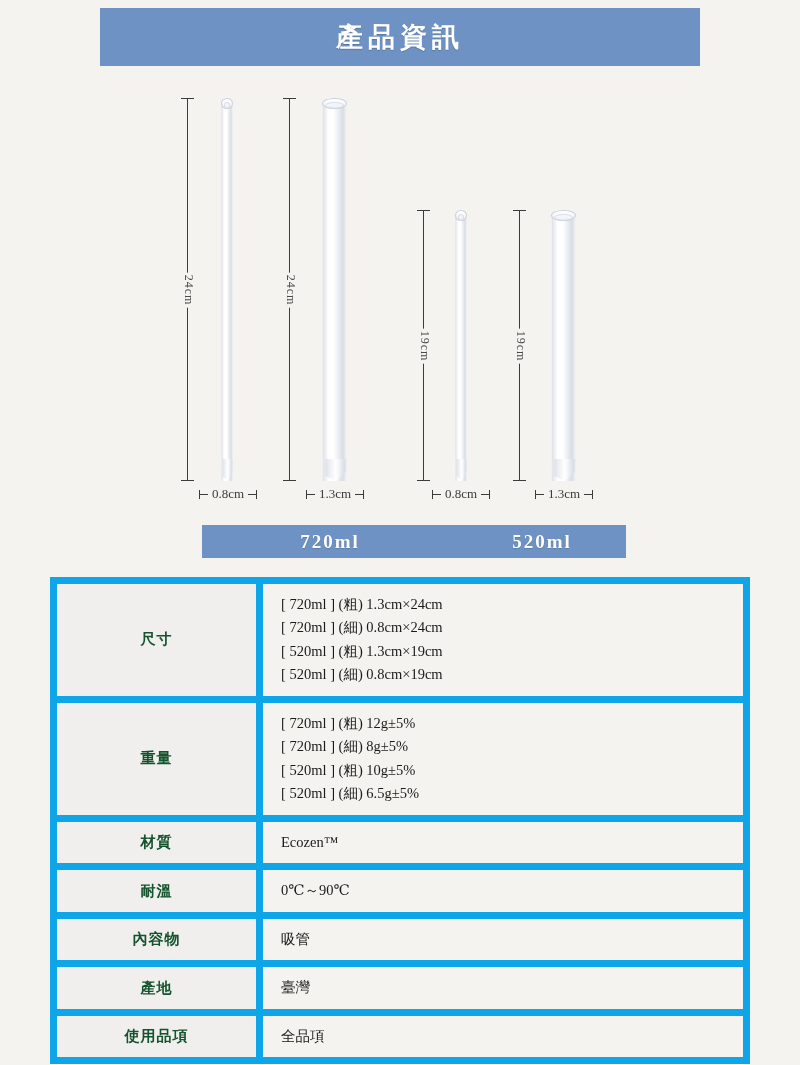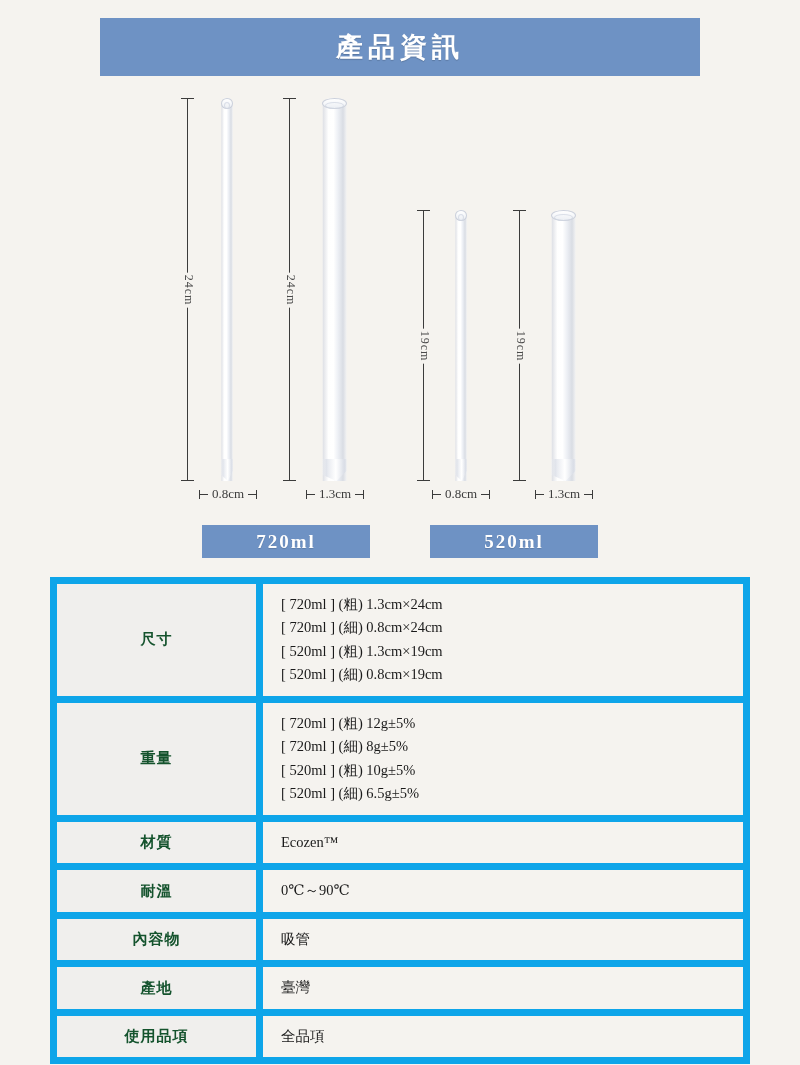--- a/index.html
+++ b/index.html
@@ -12,21 +12,21 @@
     height: 1065px;
     position: relative;
     font-family: "Liberation Serif", "DejaVu Serif", serif;
     overflow: hidden;
   }
 
   
   .banner {
     position: absolute;
     left: 100px;
-    top: 18px;
+    top: 8px;
     width: 600px;
     height: 58px;
     background: #6e92c4;
     display: flex;
     align-items: center;
     justify-content: center;
   }
   .banner-title {
     color: #ffffff;
     font-size: 27px;
@@ -191,20 +191,21 @@
     height: 33px;
     background: #6e92c4;
     display: flex;
     align-items: center;
     justify-content: center;
     color: #ffffff;
     font-size: 19px;
     font-weight: bold;
     letter-spacing: 2px;
     text-shadow: 0 1px 1px rgba(0,0,0,0.15);
+    padding-left: 44px;
   }
 
   
   .spec-table {
     position: absolute;
     left: 50px;
     top: 577px;
     width: 700px;
     border-collapse: collapse;
     table-layout: fixed;
@@ -326,21 +327,21 @@
       </div>
     </div>
     <div class="hdim" style="left:528px; top:401px; width:72px; height:16px;">
       <span class="tick left"></span>
       <span class="hlabel">1.3cm</span>
       <span class="tick right"></span>
     </div>
   </div>
 
   <div class="vol-badge" style="left:202px; top:440px; width:168px;">720ml</div>
-  <div class="vol-badge" style="left:430px; top:440px; width:168px;">520ml</div>
+  <div class="vol-badge" style="left:414px; top:440px; width:168px;">520ml</div>
 </div>
 
 <table class="spec-table">
   <tbody>
     <tr style="height:110px;">
       <td class="label">尺寸</td>
       <td class="value">
         <span class="line">[ 720ml ] (粗) 1.3cm×24cm</span>
         <span class="line">[ 720ml ] (細) 0.8cm×24cm</span>
         <span class="line">[ 520ml ] (粗) 1.3cm×19cm</span>

